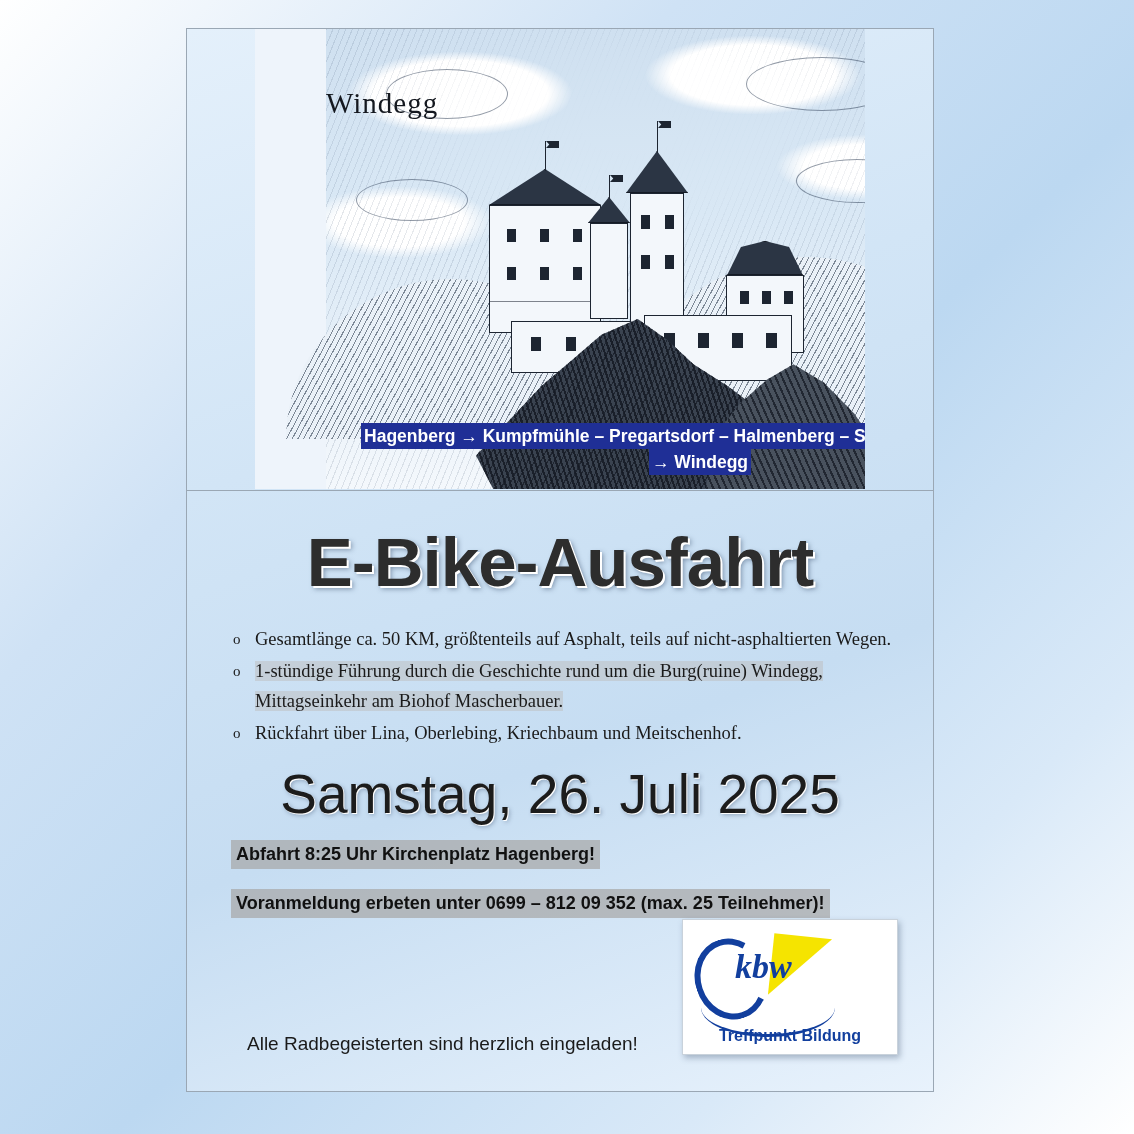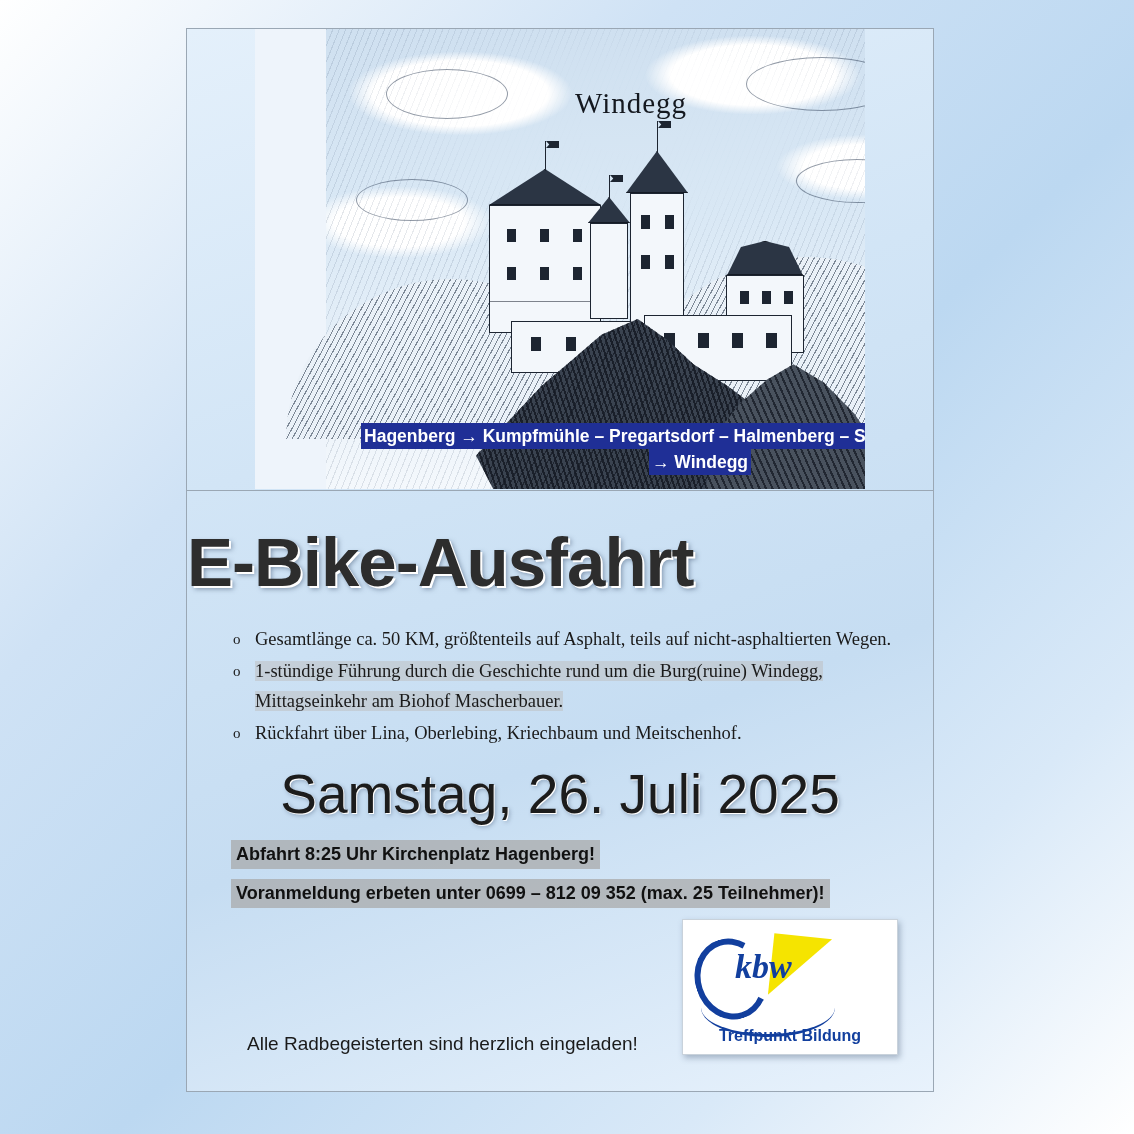--- a/index.html
+++ b/index.html
@@ -69,21 +69,20 @@
     border: 1px solid rgba(40,55,80,.5);
     border-radius: 50%;
     background: transparent;
   }
 
   .img-title {
     position: absolute;
     left: 0;
     right: 0;
     top: 58px;
-    text-align: center;
     font-family: "Liberation Serif", serif;
     font-size: 29px;
     letter-spacing: 1px;
     color: #14181f;
   }
 
   
   .hill {
     position: absolute;
     background: repeating-linear-gradient(118deg, rgba(35,50,70,.55) 0px, rgba(35,50,70,.55) 1px, rgba(255,255,255,0) 1px, rgba(255,255,255,0) 5px), #eaf1f8;
@@ -178,20 +177,21 @@
     position: absolute;
     left: 0;
     top: 461px;
     width: 746px;
     bottom: 0;
     border-top: 1px solid #9aa7b4;
     box-sizing: border-box;
   }
 
   .headline {
+    text-align: center;
     margin-top: 32px;
     font-size: 69px;
     font-weight: bold;
     color: #2d2d2d;
     letter-spacing: -1px;
     text-shadow:
       2px 2px 0 #ffffff,
       3px 3px 5px rgba(60,80,110,.55);
   }
 
@@ -232,21 +232,21 @@
   .note {
     margin: 14px 0 0 44px;
     display: inline-block;
     background: rgba(168,168,168,.72);
     color: #111;
     font-weight: bold;
     font-size: 18px;
     line-height: 27px;
     padding: 1px 5px;
   }
-  .note2 { margin-top: 10px; }
+  .note2 { margin-top: 20px; }
 
   .kbw-wrap {
     position: absolute;
     right: 35px;
     bottom: 36px;
     width: 172px;
     height: 134px;
     background: #ffffff;
     border: 1px solid #c9d2db;
     box-shadow: 2px 3px 6px rgba(50,70,100,.35);

